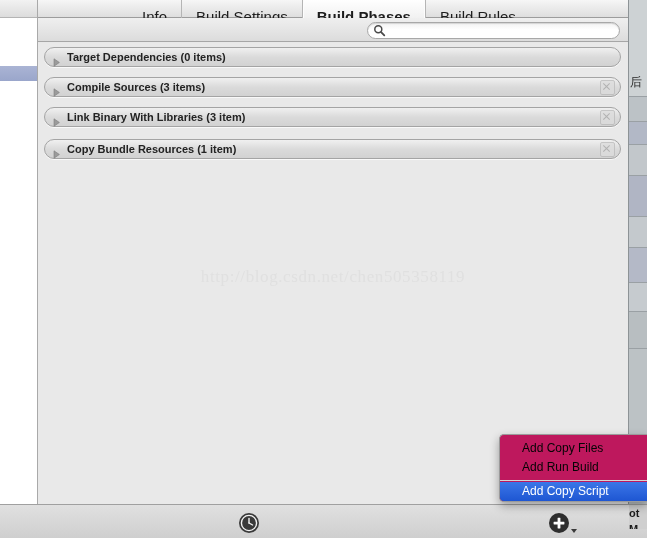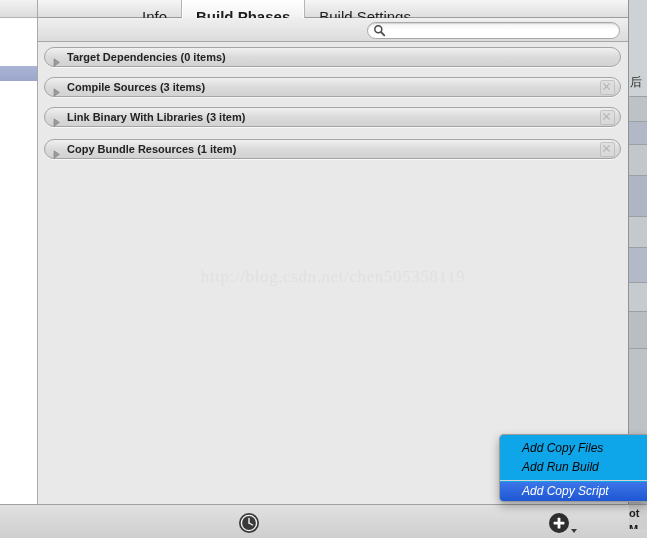--- a/index.html
+++ b/index.html
@@ -162,30 +162,29 @@
   }
   .bottom-right-text{
     position:absolute;left:629px;top:505px;width:18px;height:24px;
     overflow:hidden;color:#1c1c1c;font-size:11px;font-weight:bold;
     line-height:16px;letter-spacing:0;background:#cfcfcf;
   }
 
   
   .ctxmenu{
     position:absolute;left:499px;top:434px;width:148px;
-    background:#0ea5e9;
+    background:#be185d;
     border:1px solid #9a9a9a;
     border-right:0;
     border-radius:5px 0 0 5px;
     box-shadow:0 4px 10px rgba(0,0,0,.33);
     padding:4px 0 0 0;
     box-sizing:border-box;
     overflow:hidden;
     z-index:40;
-    font-style:italic;
   }
   .ctxitem{
     height:19px;line-height:19px;
     padding-left:22px;
     font-size:12px;color:#050505;
     white-space:nowrap;cursor:default;
   }
   .ctxitem.highlighted{
     background:linear-gradient(#3b76e8,#1e56d2);
     color:#ffffff;
@@ -202,22 +201,23 @@
   <div class="left-sidebar">
     <div class="left-sidebar-top"></div>
     <div class="nav-row-selected"></div>
   </div>
 
   <div class="main-pane">
 
     <div class="tabbar">
       <div class="tabbar-spacer"></div>
       <div class="tab">Info</div>
+      <div class="tab">Build Settings</div>
       <div class="tab selected">Build Phases</div>
-      <div class="tab">Build Settings</div>
+      <div class="tab">Build Rules</div>
       <div class="tabbar-tail"></div>
     </div>
 
     <div class="searchrow">
       <div class="searchfield">
         <span class="search-icon">
           <svg width="13" height="13" viewBox="0 0 13 13">
             <circle cx="5.3" cy="5.3" r="3.5" fill="none" stroke="#4a4a4a" stroke-width="1.5"></circle>
             <line x1="8.1" y1="8.1" x2="11.3" y2="11.3" stroke="#4a4a4a" stroke-width="1.8" stroke-linecap="round"></line>
           </svg>

